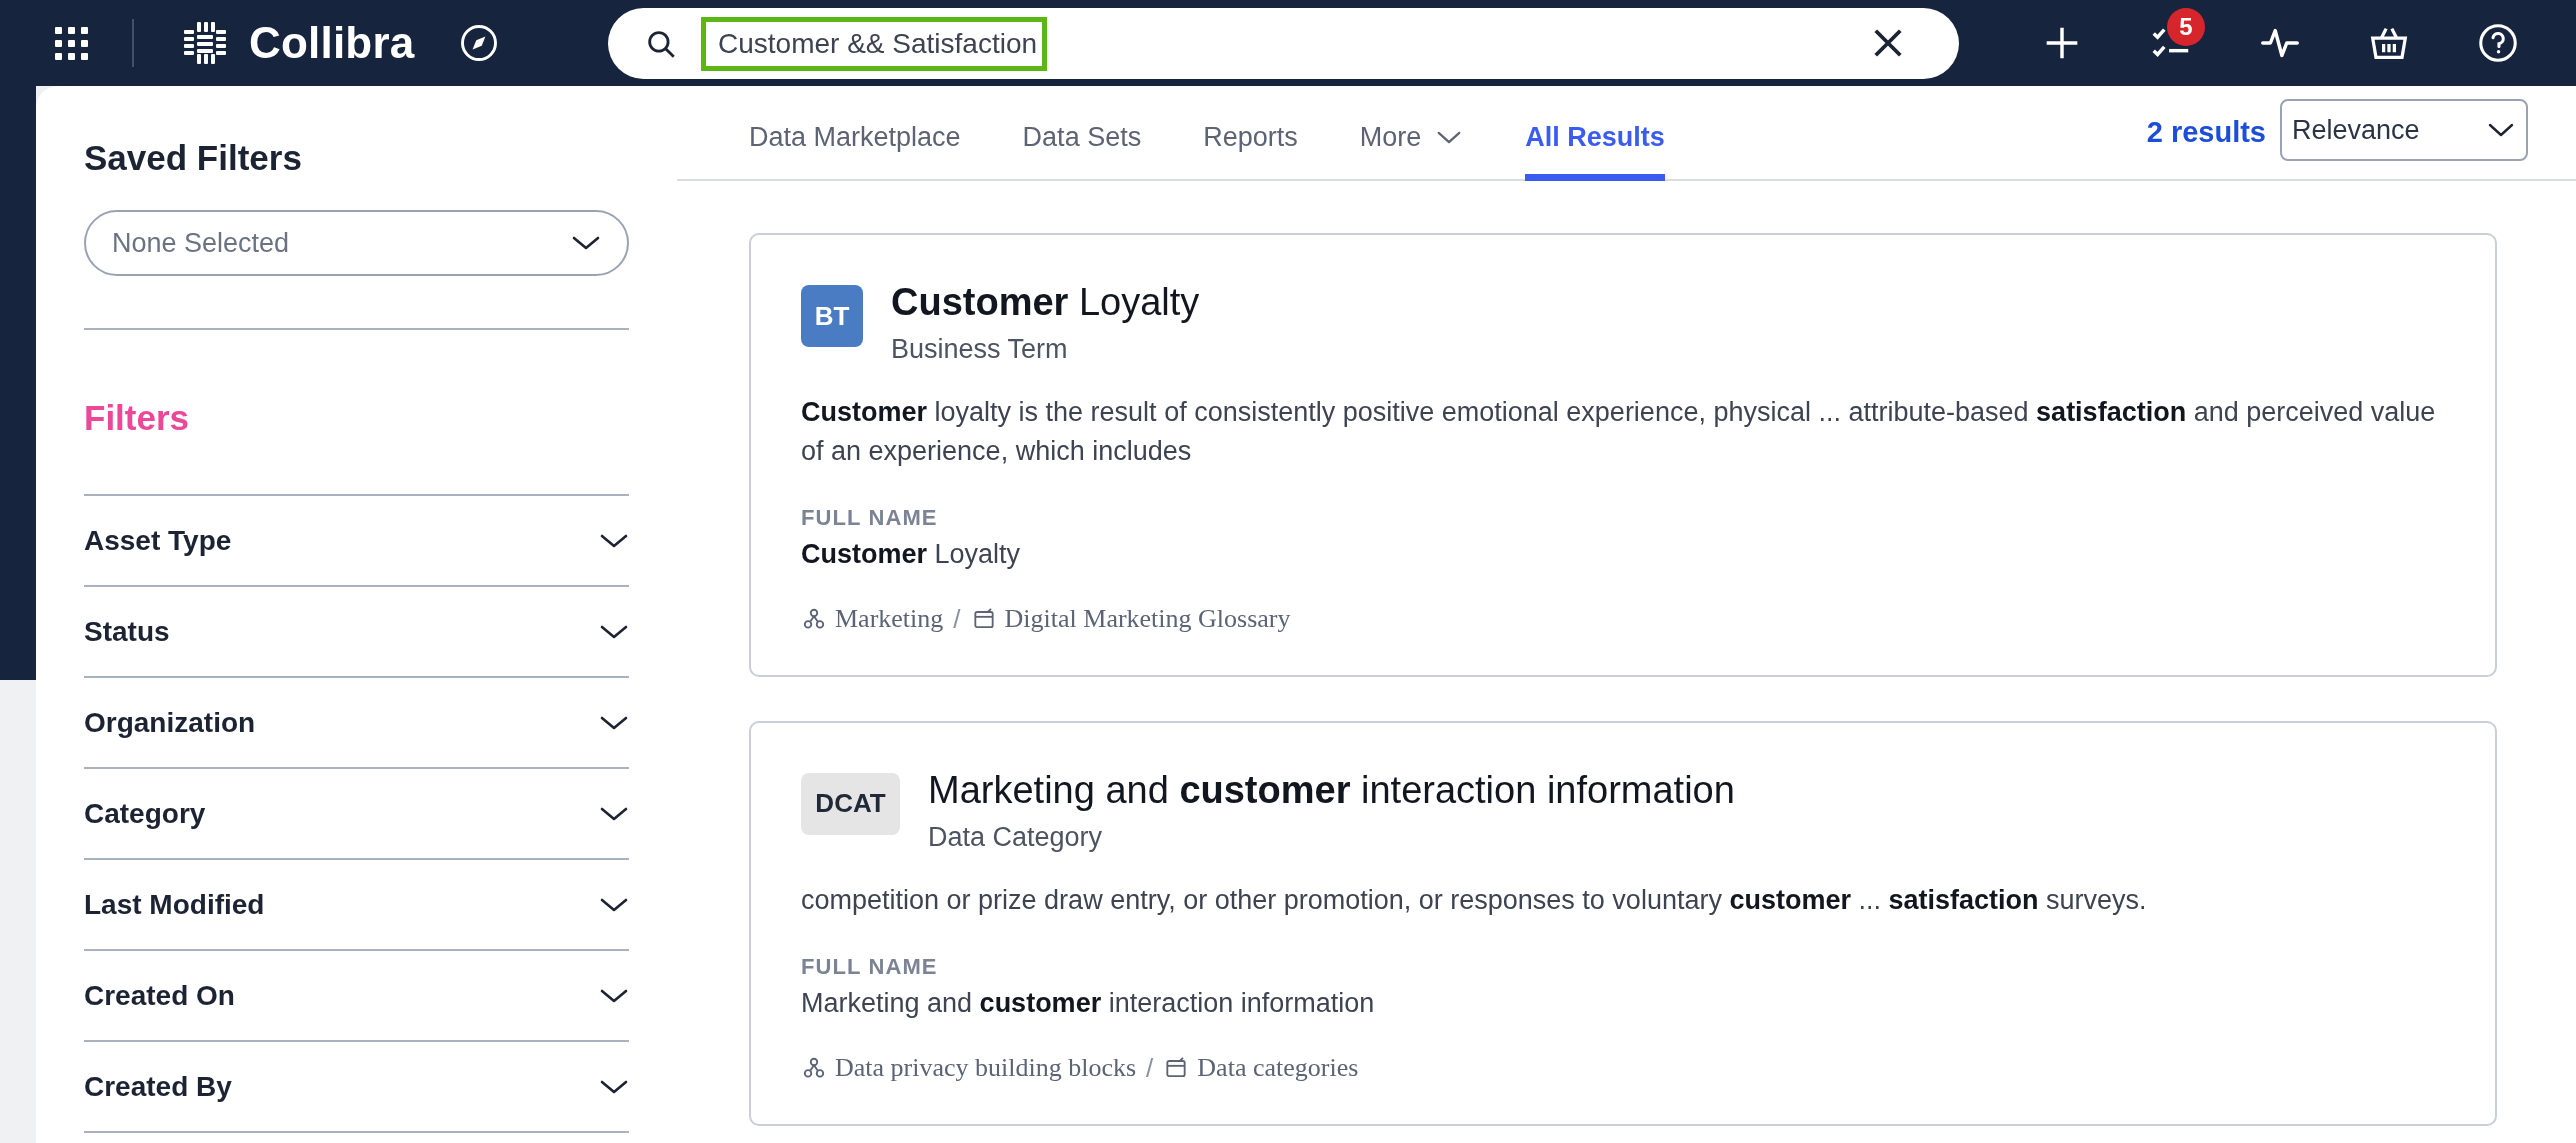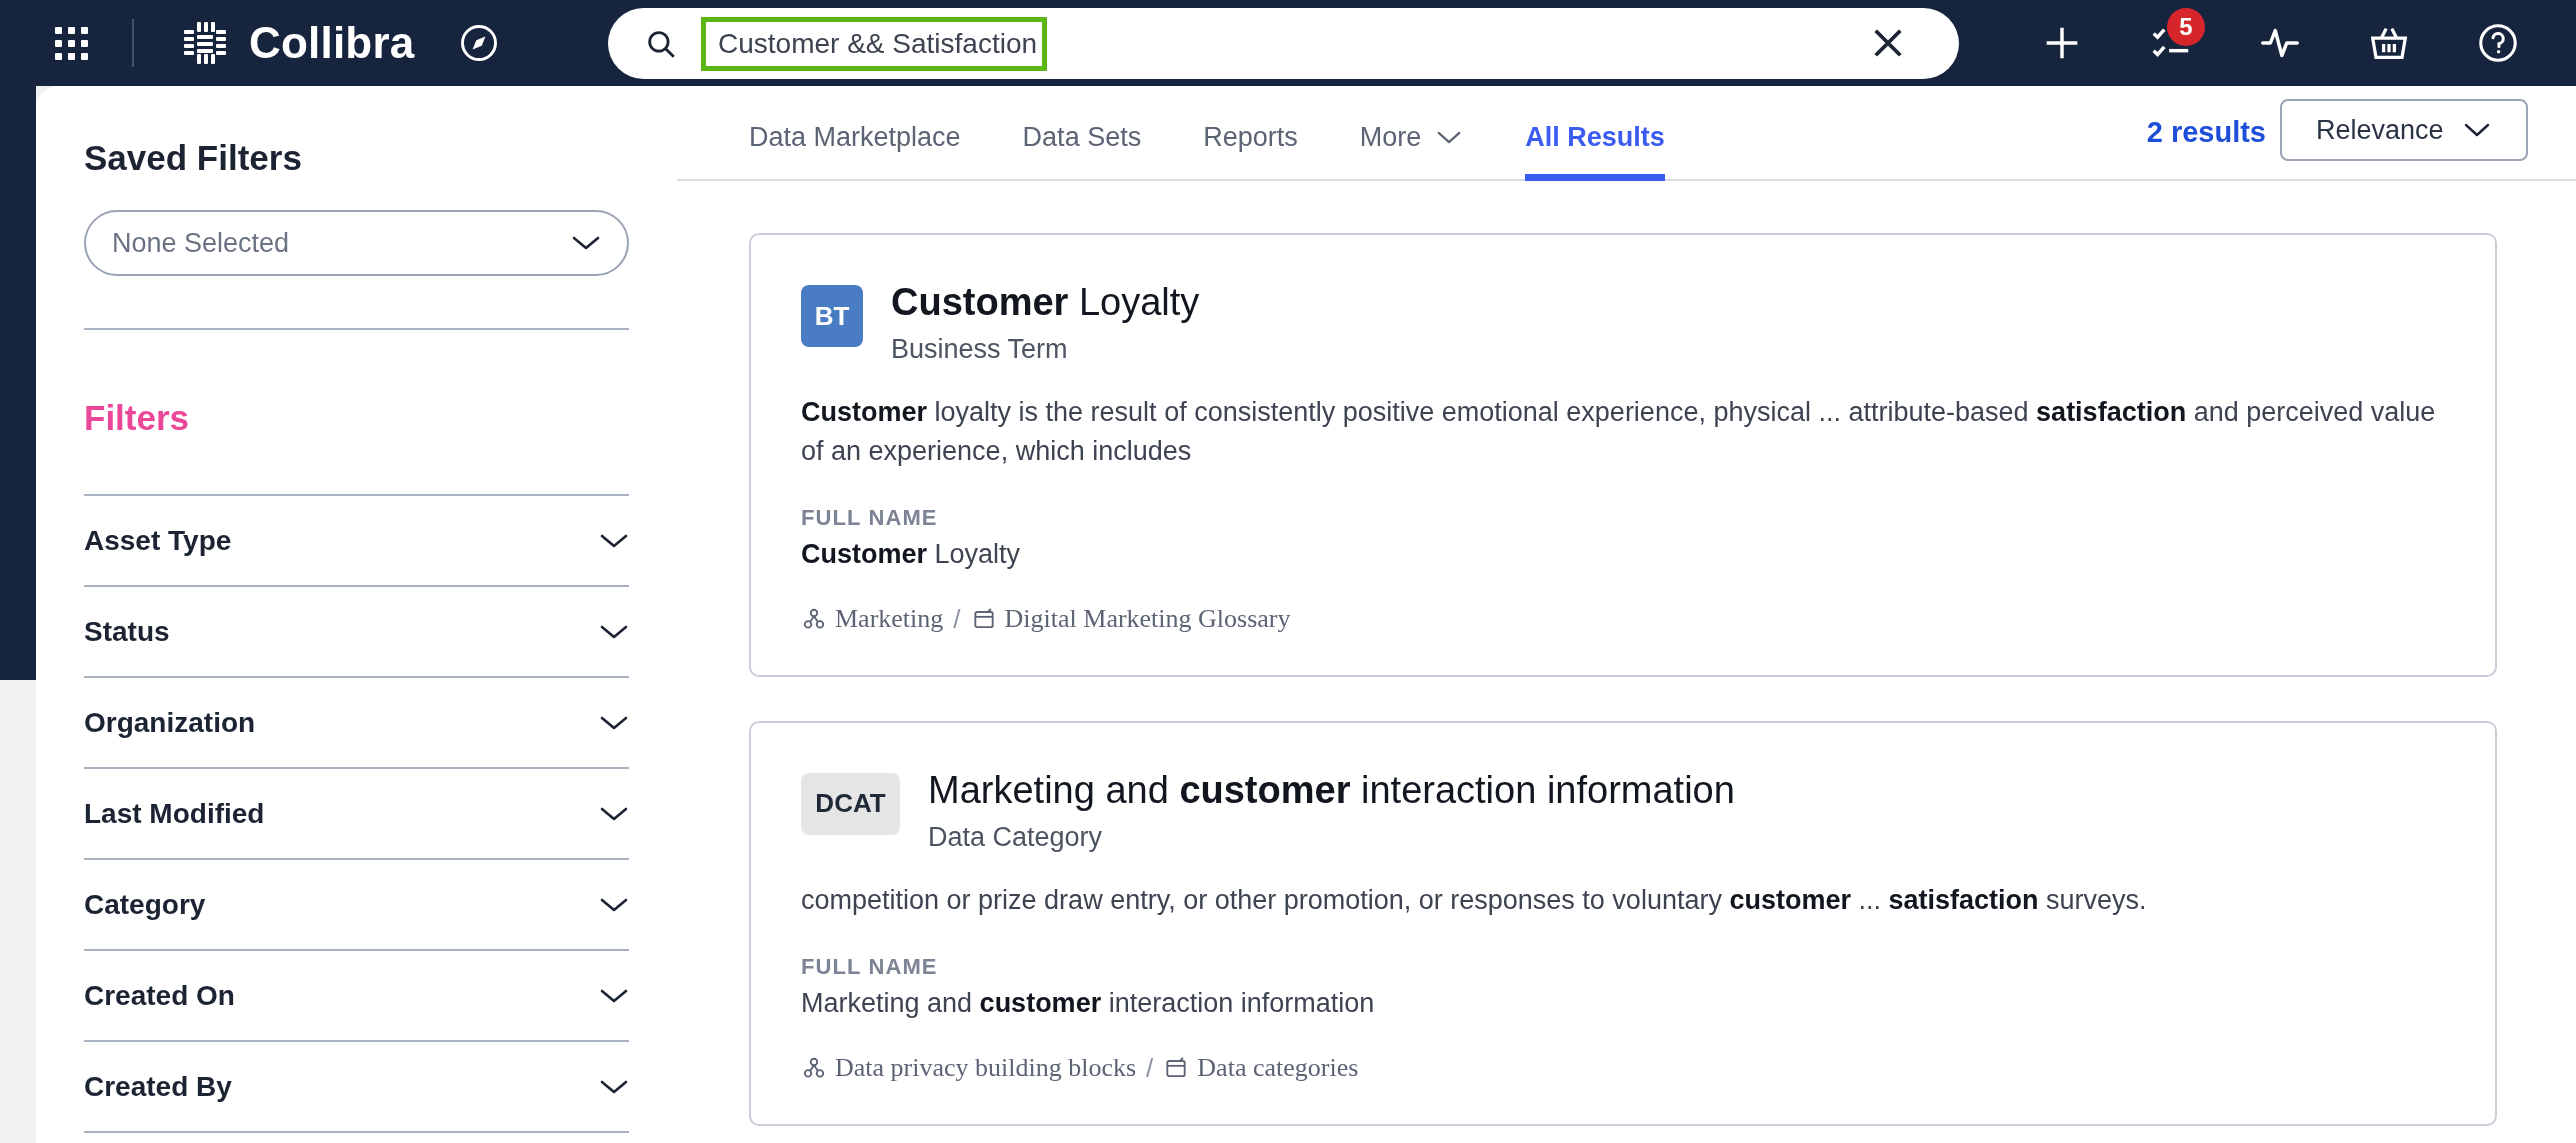--- a/index.html
+++ b/index.html
@@ -88,21 +88,21 @@
     display:flex; align-items:flex-end; padding-left: 72px; }
   .tab { font-size: 27px; color:#5b6374; padding: 0 0 26px 0; margin-right: 62px;
     cursor:pointer; white-space:nowrap; display:flex; align-items:center; gap:14px; }
   .tab.active { color:#3b5cf0; font-weight:700; position:relative; }
   .tab.active::after { content:""; position:absolute; left:0; right:0; bottom:-2px;
     height: 7px; background:#3b5cf0; }
   .results-count { position:absolute; right: 310px; bottom: 30px;
     font-size: 29px; font-weight:700; color:#1d4ed8; }
   .sort-select { position:absolute; right: 48px; bottom: 18px; width: 248px; height: 62px;
     border:2px solid #9aa3b4; border-radius: 8px; display:flex; align-items:center;
-    justify-content:space-between; padding: 0 34px; cursor:pointer; }
+    justify-content:space-between; padding: 0 10px; cursor:pointer; }
   .sort-select span { font-size: 27px; color:#2b3446; }
 
   .results { padding: 52px 79px 0 72px; }
   .card { border: 2px solid #c9ced8; border-radius: 10px; padding: 46px 50px 40px 50px; }
   .card + .card { margin-top: 44px; }
   .card-head { display:flex; align-items:flex-start; }
   .type-badge { border-radius: 8px; display:flex; align-items:center; justify-content:center;
     flex:0 0 auto; margin-top: 4px; }
   .badge-bt { width: 62px; height: 62px; background:#4a7cc4; color:#fff;
     font-size: 26px; font-weight:700; }
@@ -264,27 +264,27 @@
             <path d="M3 4 L15 14 L27 4"></path>
           </svg>
         </div>
         <div class="frow">
           <span>Organization</span>
           <svg class="chev" viewBox="0 0 30 18" fill="none" stroke="#1c2434" stroke-width="2.6" stroke-linecap="round" stroke-linejoin="round">
             <path d="M3 4 L15 14 L27 4"></path>
           </svg>
         </div>
         <div class="frow">
+          <span>Category</span>
+          <svg class="chev" viewBox="0 0 30 18" fill="none" stroke="#1c2434" stroke-width="2.6" stroke-linecap="round" stroke-linejoin="round">
+            <path d="M3 4 L15 14 L27 4"></path>
+          </svg>
+        </div>
+        <div class="frow">
           <span>Last Modified</span>
-          <svg class="chev" viewBox="0 0 30 18" fill="none" stroke="#1c2434" stroke-width="2.6" stroke-linecap="round" stroke-linejoin="round">
-            <path d="M3 4 L15 14 L27 4"></path>
-          </svg>
-        </div>
-        <div class="frow">
-          <span>Category</span>
           <svg class="chev" viewBox="0 0 30 18" fill="none" stroke="#1c2434" stroke-width="2.6" stroke-linecap="round" stroke-linejoin="round">
             <path d="M3 4 L15 14 L27 4"></path>
           </svg>
         </div>
         <div class="frow">
           <span>Created On</span>
           <svg class="chev" viewBox="0 0 30 18" fill="none" stroke="#1c2434" stroke-width="2.6" stroke-linecap="round" stroke-linejoin="round">
             <path d="M3 4 L15 14 L27 4"></path>
           </svg>
         </div>

